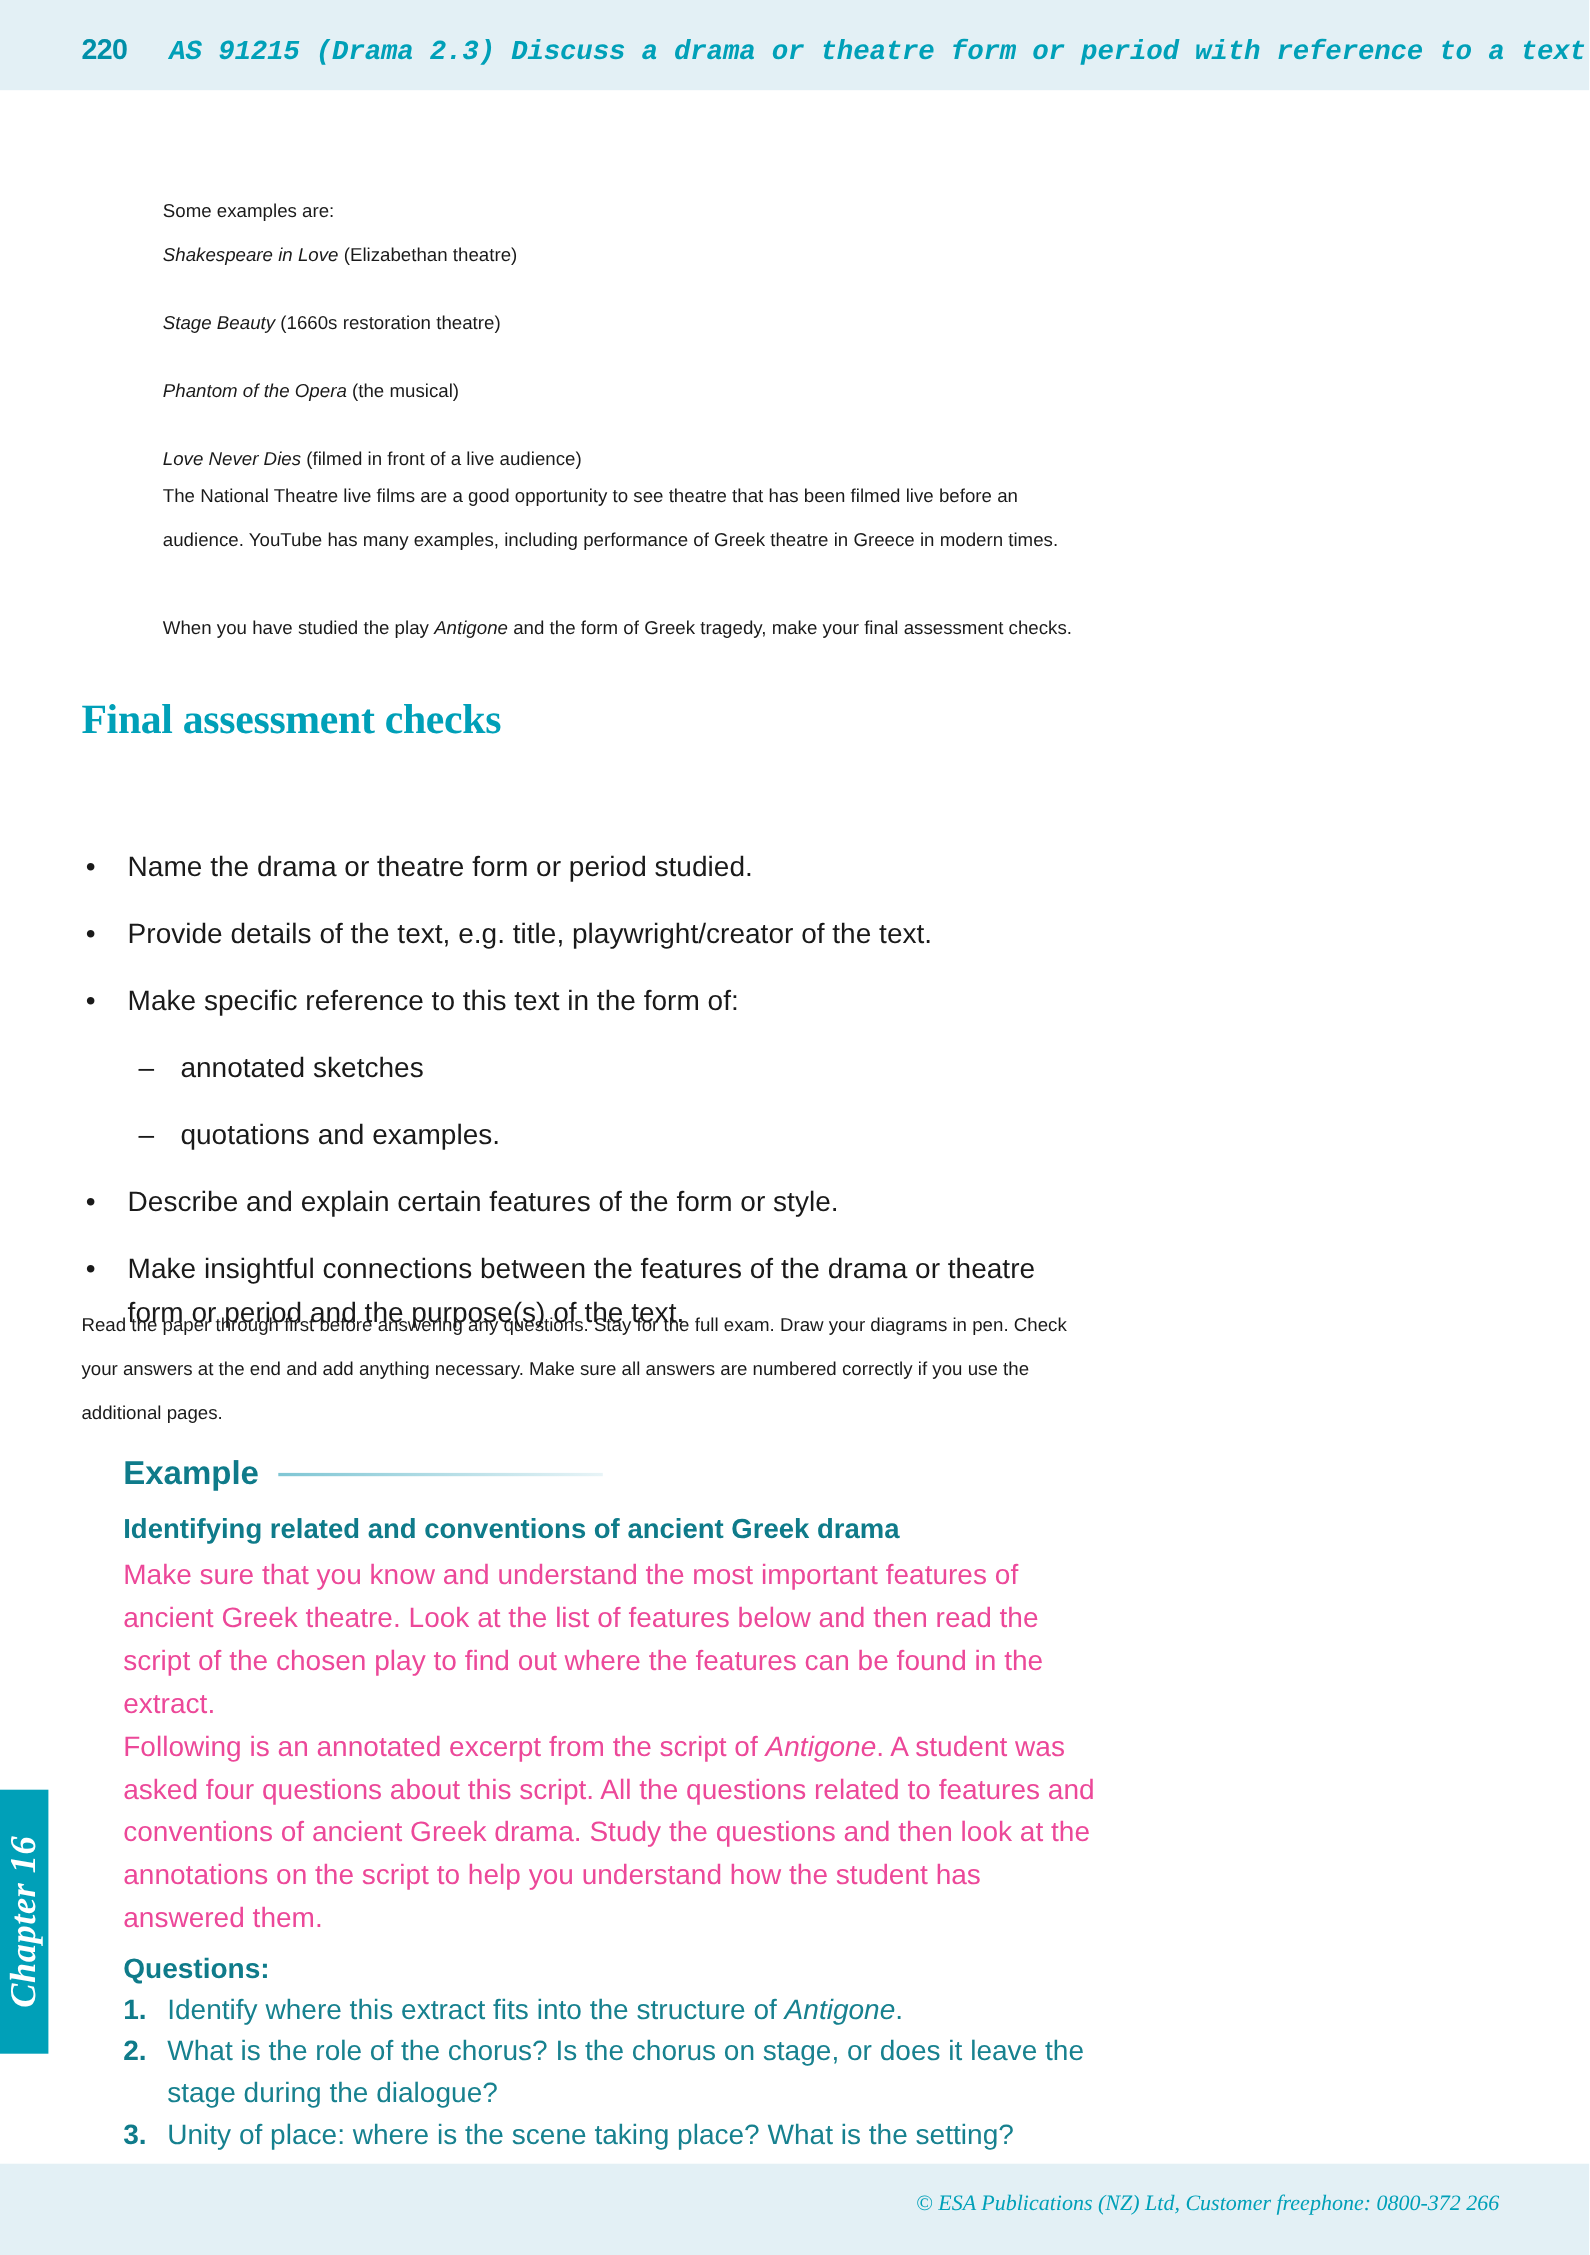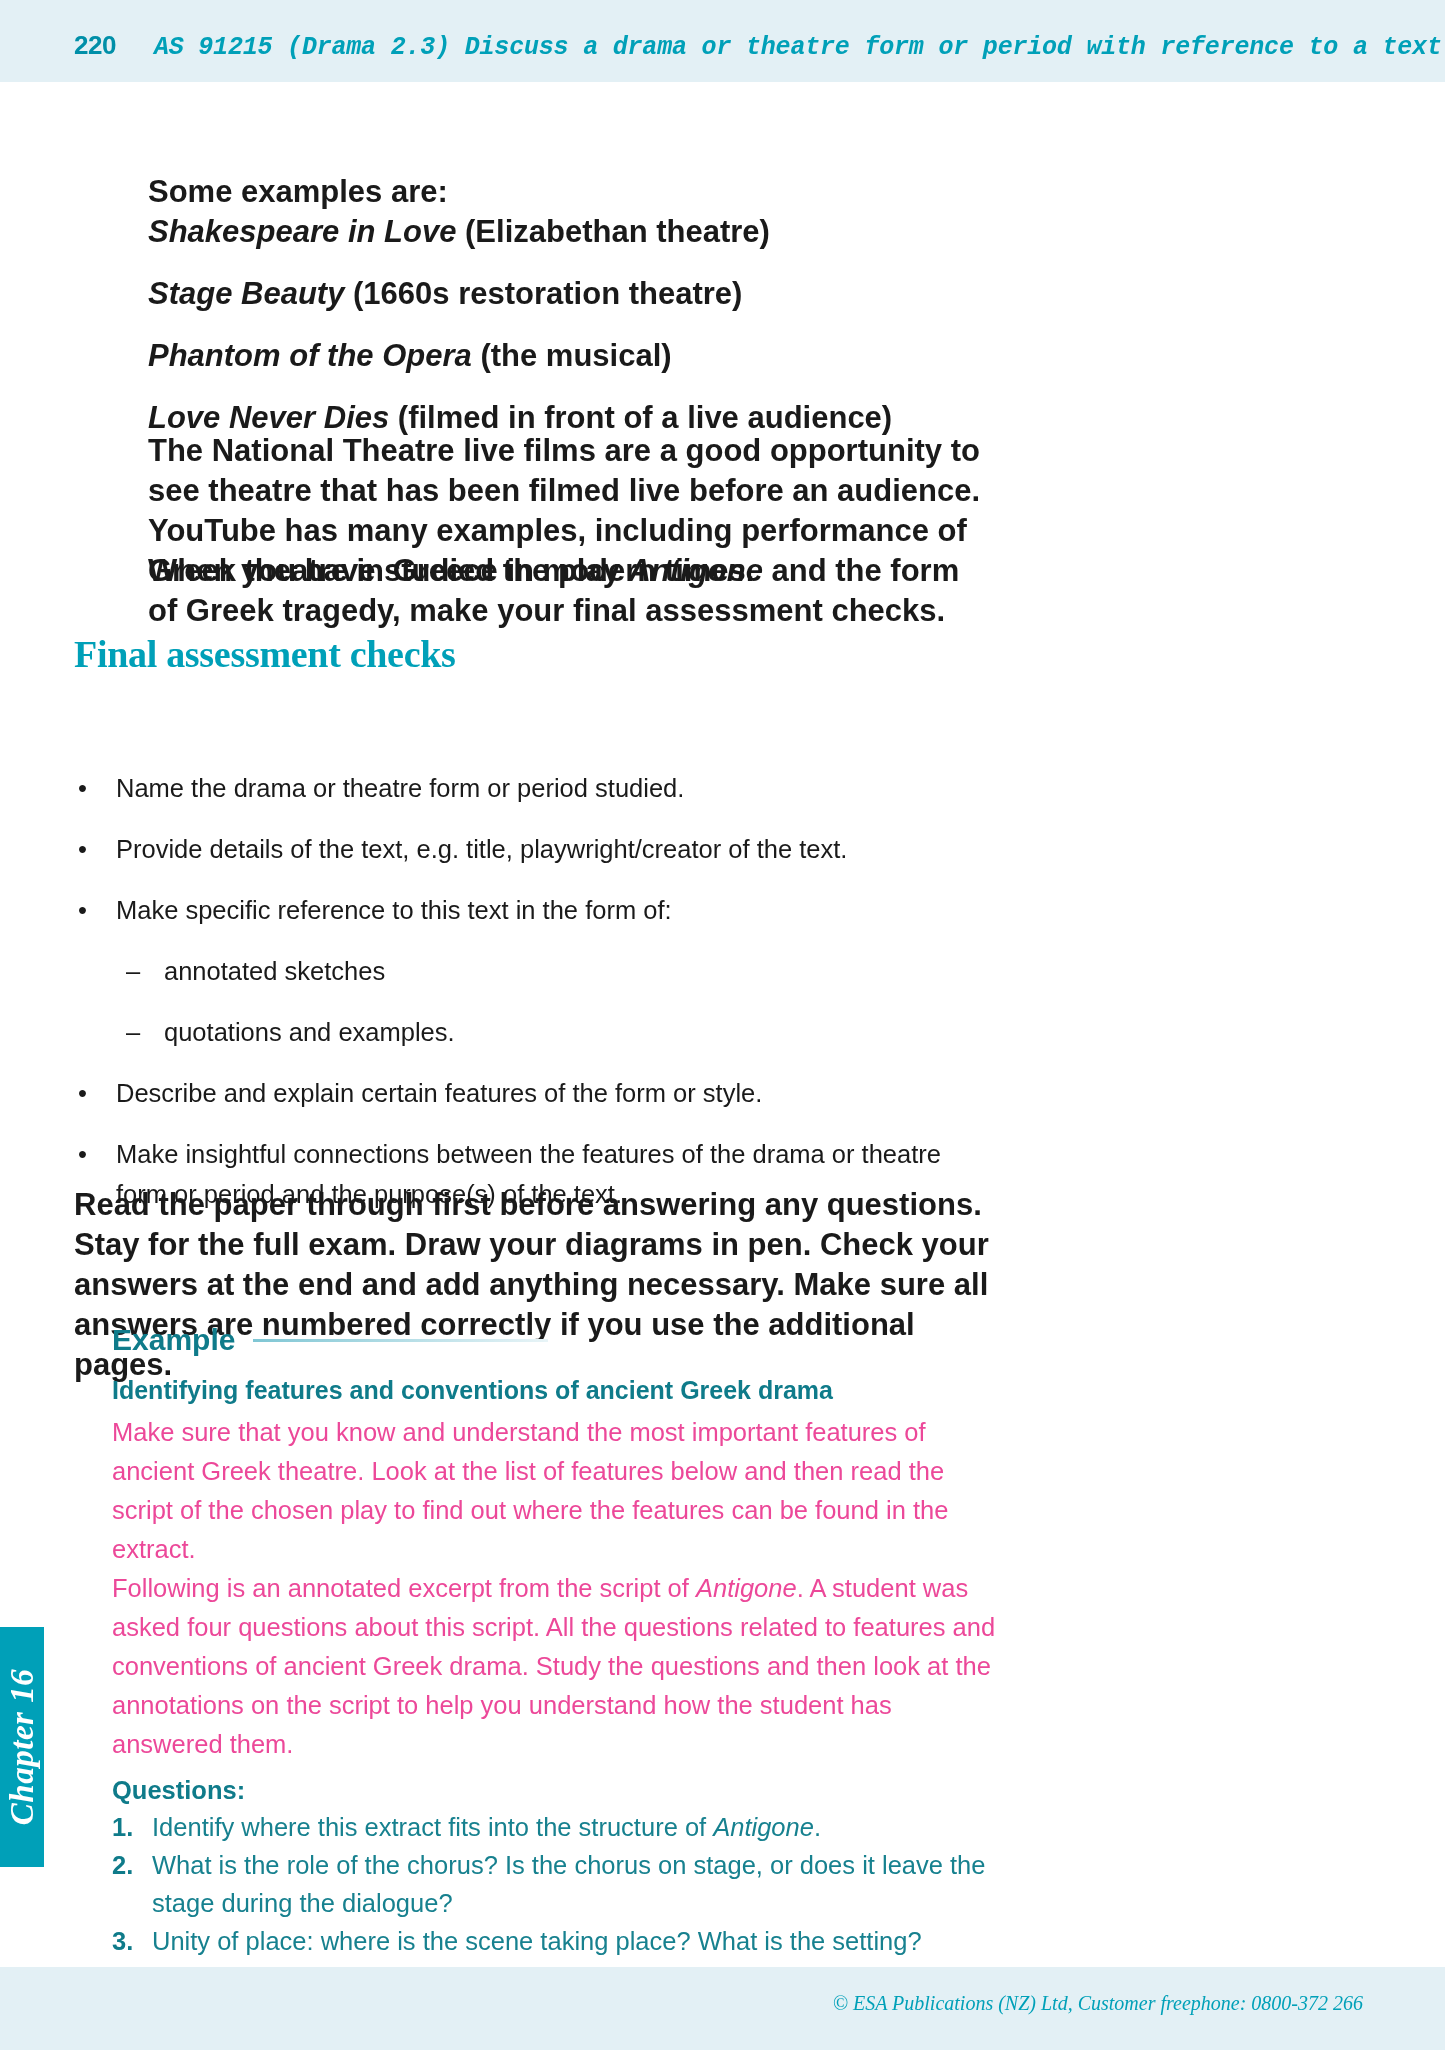--- a/index.html
+++ b/index.html
@@ -93,24 +93,23 @@
     font-family: "Liberation Serif", serif;
     font-style: italic;
     font-size: 20px;
     color: #00a0b8;
     white-space: nowrap;
   }
 
   
   .body-text {
     font-family: "Liberation Sans", sans-serif;
-    font-size: 31px;
+    font-size: 17px;
     line-height: 40px;
     color: #1a1a1a;
-    font-weight: bold;
   }
   .indent-block {
     position: absolute;
     left: 148px;
     width: 845px;
   }
   .full-block {
     position: absolute;
     left: 74px;
     width: 920px;
@@ -308,21 +307,21 @@
     <div class="para">Read the paper through first before answering any questions. Stay for the full exam. Draw your diagrams in pen. Check your answers at the end and add anything necessary. Make sure all answers are numbered correctly if you use the additional pages.</div>
   </div>
 
   <div class="example-wrap" style="top:1323px;">
 
     <div class="example-head-row">
       <div class="example-label">Example</div>
       <div class="example-rule"></div>
     </div>
 
-    <div class="example-subhead">Identifying features and conventions of ancient Greek drama</div>
+    <div class="example-subhead">Identifying related and conventions of ancient Greek drama</div>
 
     <div class="example-body">Make sure that you know and understand the most important features of ancient Greek theatre. Look at the list of features below and then read the script of the chosen play to find out where the features can be found in the extract.</div>
 
     <div class="example-body tight">
       <span>Following is an annotated excerpt from the script of </span><span class="it">Antigone</span><span>. A student was asked four questions about this script. All the questions related to features and conventions of ancient Greek drama. Study the questions and then look at the annotations on the script to help you understand how the student has answered them.</span>
     </div>
 
     <div class="questions-label">Questions:</div>
 
     <div>

